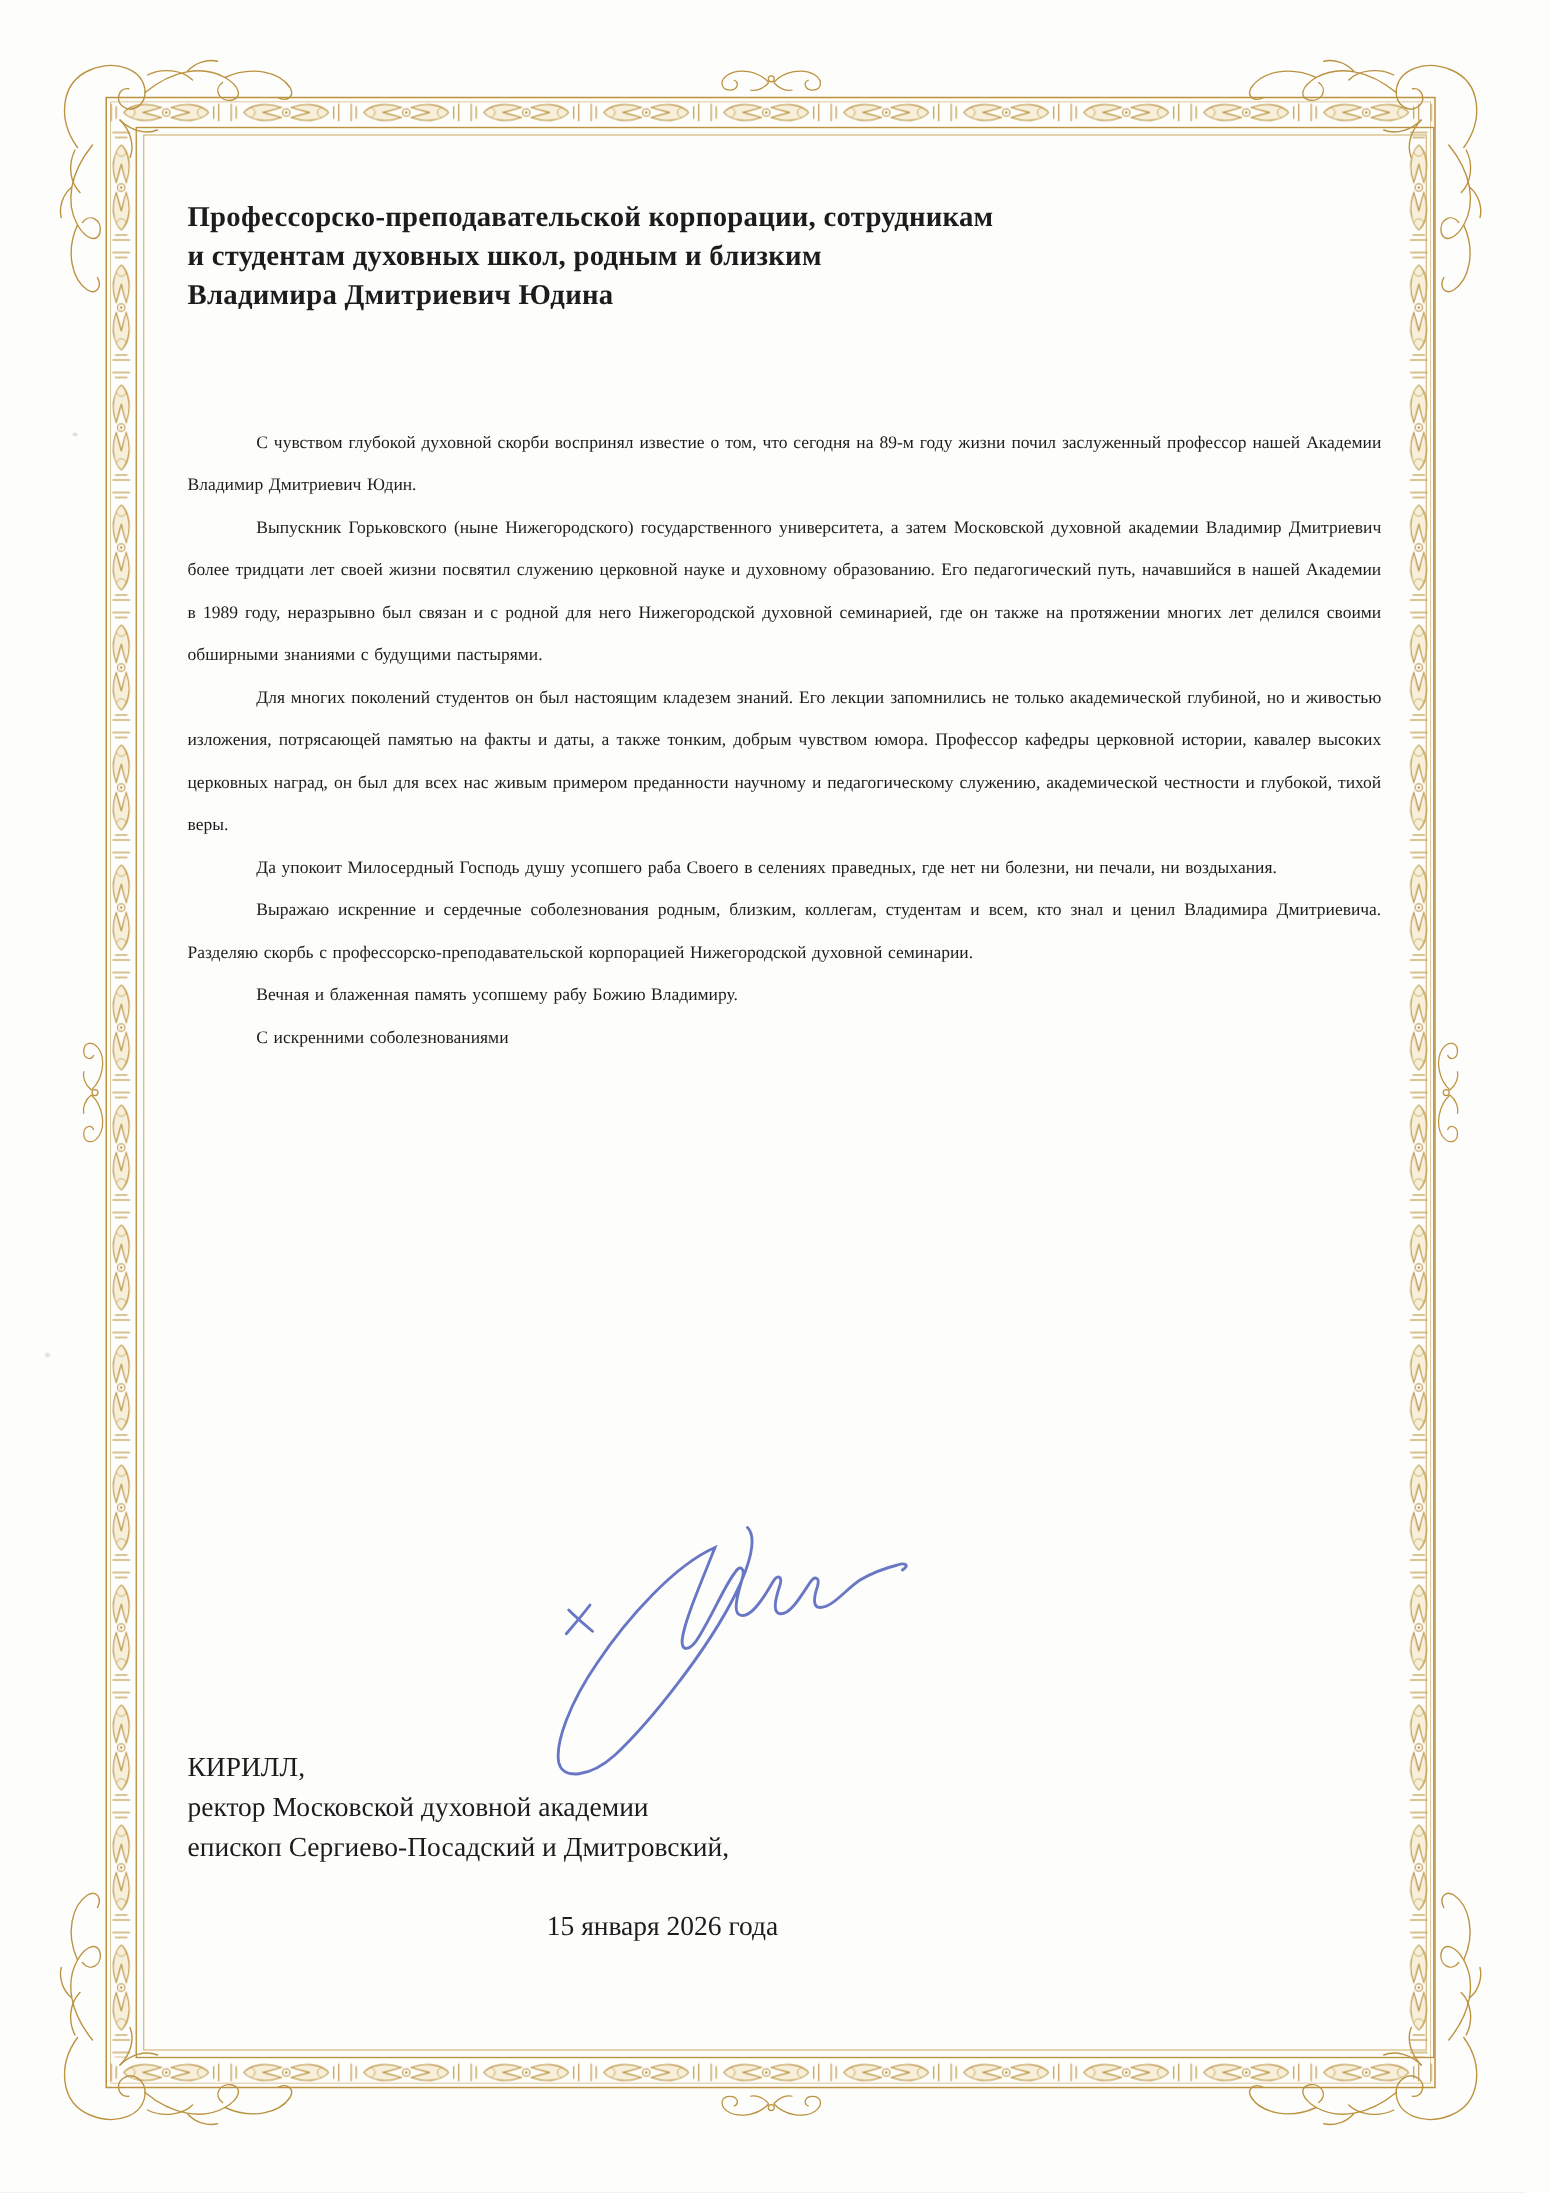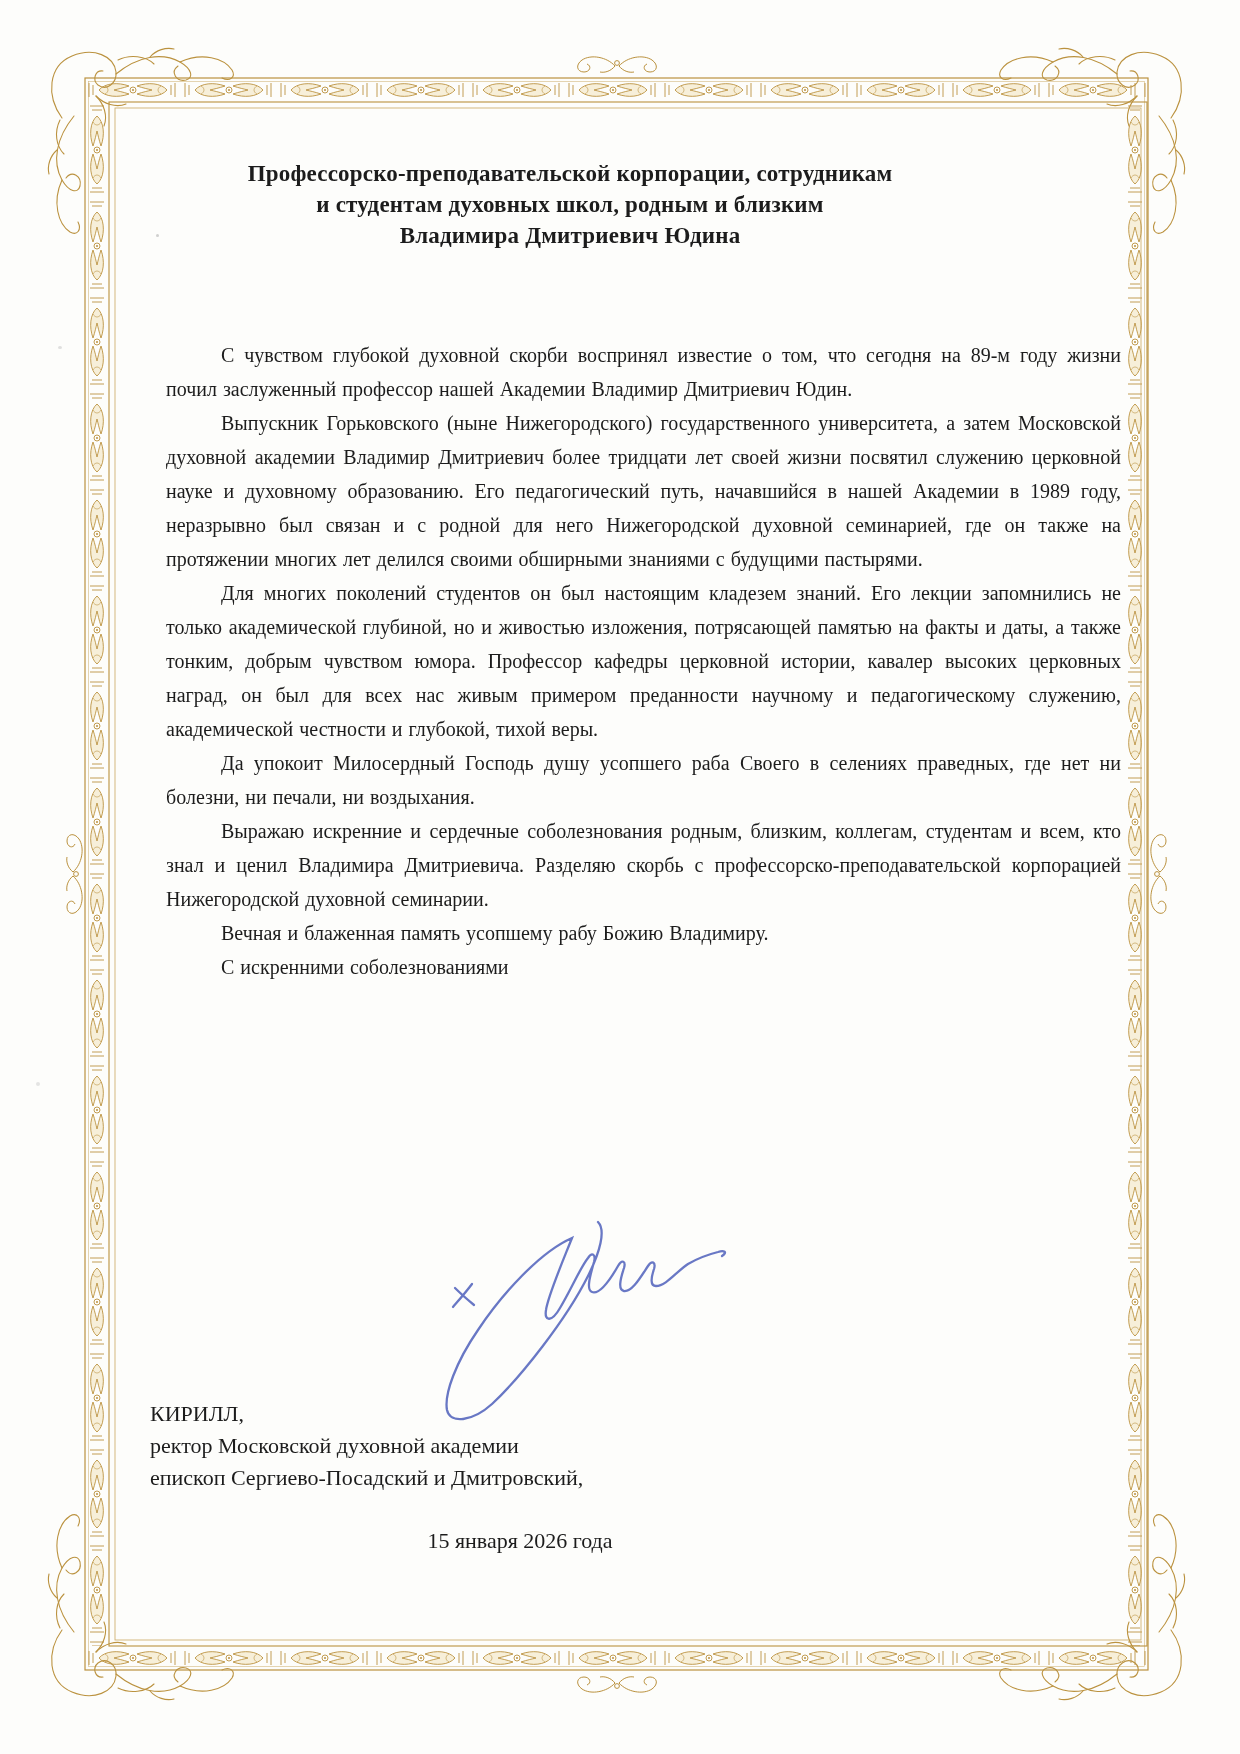--- a/index.html
+++ b/index.html
@@ -9,39 +9,39 @@
     margin:0 auto;
     background:#fdfdfb;
     overflow:hidden;
     font-family:"Liberation Serif","DejaVu Serif",serif;
     color:#1c1c1c;
   }
   .frame-svg{position:absolute;left:0;top:0;width:1240px;height:1754px;}
   .content{position:absolute;left:0;top:0;width:1240px;height:1754px;}
   .title-block{
     position:absolute;left:150px;top:158px;width:840px;
-    text-align:center;font-weight:bold;font-size:23px;line-height:31px;
+    text-align:left;font-weight:bold;font-size:23px;line-height:31px;
     letter-spacing:.2px;
   }
   .salutation{
     position:absolute;left:150px;top:282px;width:840px;
     text-align:center;font-size:22px;line-height:30px;
   }
   .body-block{
     position:absolute;left:150px;top:338px;width:955px;
-    font-size:20px;line-height:34px;text-align:justify;margin-left:16px;
+    font-size:14px;line-height:34px;text-align:justify;
   }
   .body-block p{margin:0;text-indent:55px;word-spacing:1px;}
   .sig-svg{position:absolute;left:430px;top:1195px;width:310px;height:235px;}
   .closing-block{
     position:absolute;left:150px;top:1398px;width:780px;
     font-size:22px;line-height:32px;
   }
   .date-line{
-    position:absolute;left:150px;top:1528px;width:740px;
+    position:absolute;left:160px;top:1528px;width:740px;
     text-align:center;font-size:22px;
   }
   .speck{position:absolute;border-radius:50%;background:#9a9a9a;opacity:.45;}
   .speck.s1{left:156px;top:234px;width:3px;height:3px;}
   .speck.s2{left:58px;top:346px;width:4px;height:3px;opacity:.3;}
   .speck.s3{left:36px;top:1082px;width:4px;height:4px;opacity:.25;}
 </style>
 </head>
 <body>
 

